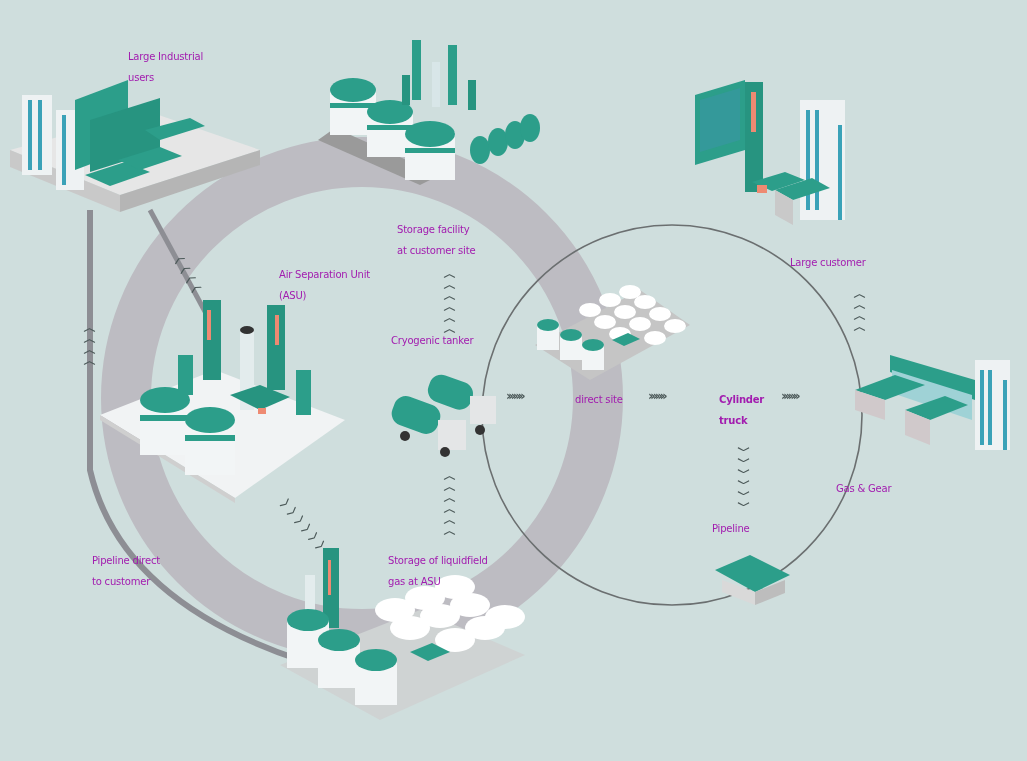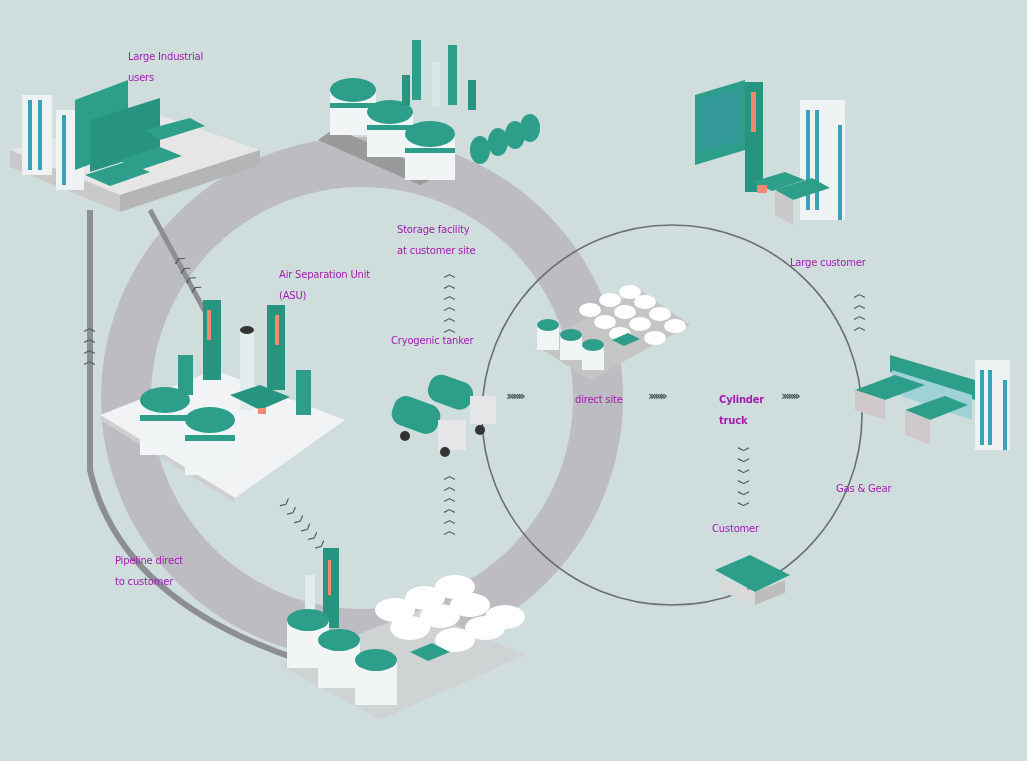--- a/index.html
+++ b/index.html
@@ -181,23 +181,25 @@
 <div class="lbl" style="left:397px;top:219px;">Storage facility
 at customer site</div>
 <div class="lbl" style="left:231px;top:264px;margin-left:48px;">Air Separation Unit
 (ASU)</div>
 <div class="lbl" style="left:391px;top:330px;text-align:center;">Cryogenic tanker</div>
 <div class="lbl" style="left:575px;top:389px;">direct site</div>
 <div class="lbl" style="left:719px;top:389px;font-weight:bold;">Cylinder
 truck</div>
 <div class="lbl" style="left:790px;top:252px;">Large customer</div>
 <div class="lbl" style="left:836px;top:442px;margin-top:36px;">Gas &amp; Gear</div>
-<div class="lbl" style="left:712px;top:518px;">Customer</div>
-<div class="lbl" style="left:92px;top:550px;margin-left:23px;">Pipeline direct
+<div class="lbl" style="left:712px;top:518px;">Pipeline</div>
+<div class="lbl" style="left:92px;top:550px;">Pipeline direct
 to customer</div>
+<div class="lbl" style="left:388px;top:550px;">Storage of liquidfield
+gas at ASU</div>
 
 <div class="chev" style="left:506px;top:390px;">›››››››</div>
 <div class="chev" style="left:648px;top:390px;">›››››››</div>
 <div class="chev" style="left:781px;top:390px;">›››››››</div>
 <div class="chev v" style="left:443px;top:268px;">︿
 ︿
 ︿
 ︿
 ︿
 ︿</div>

